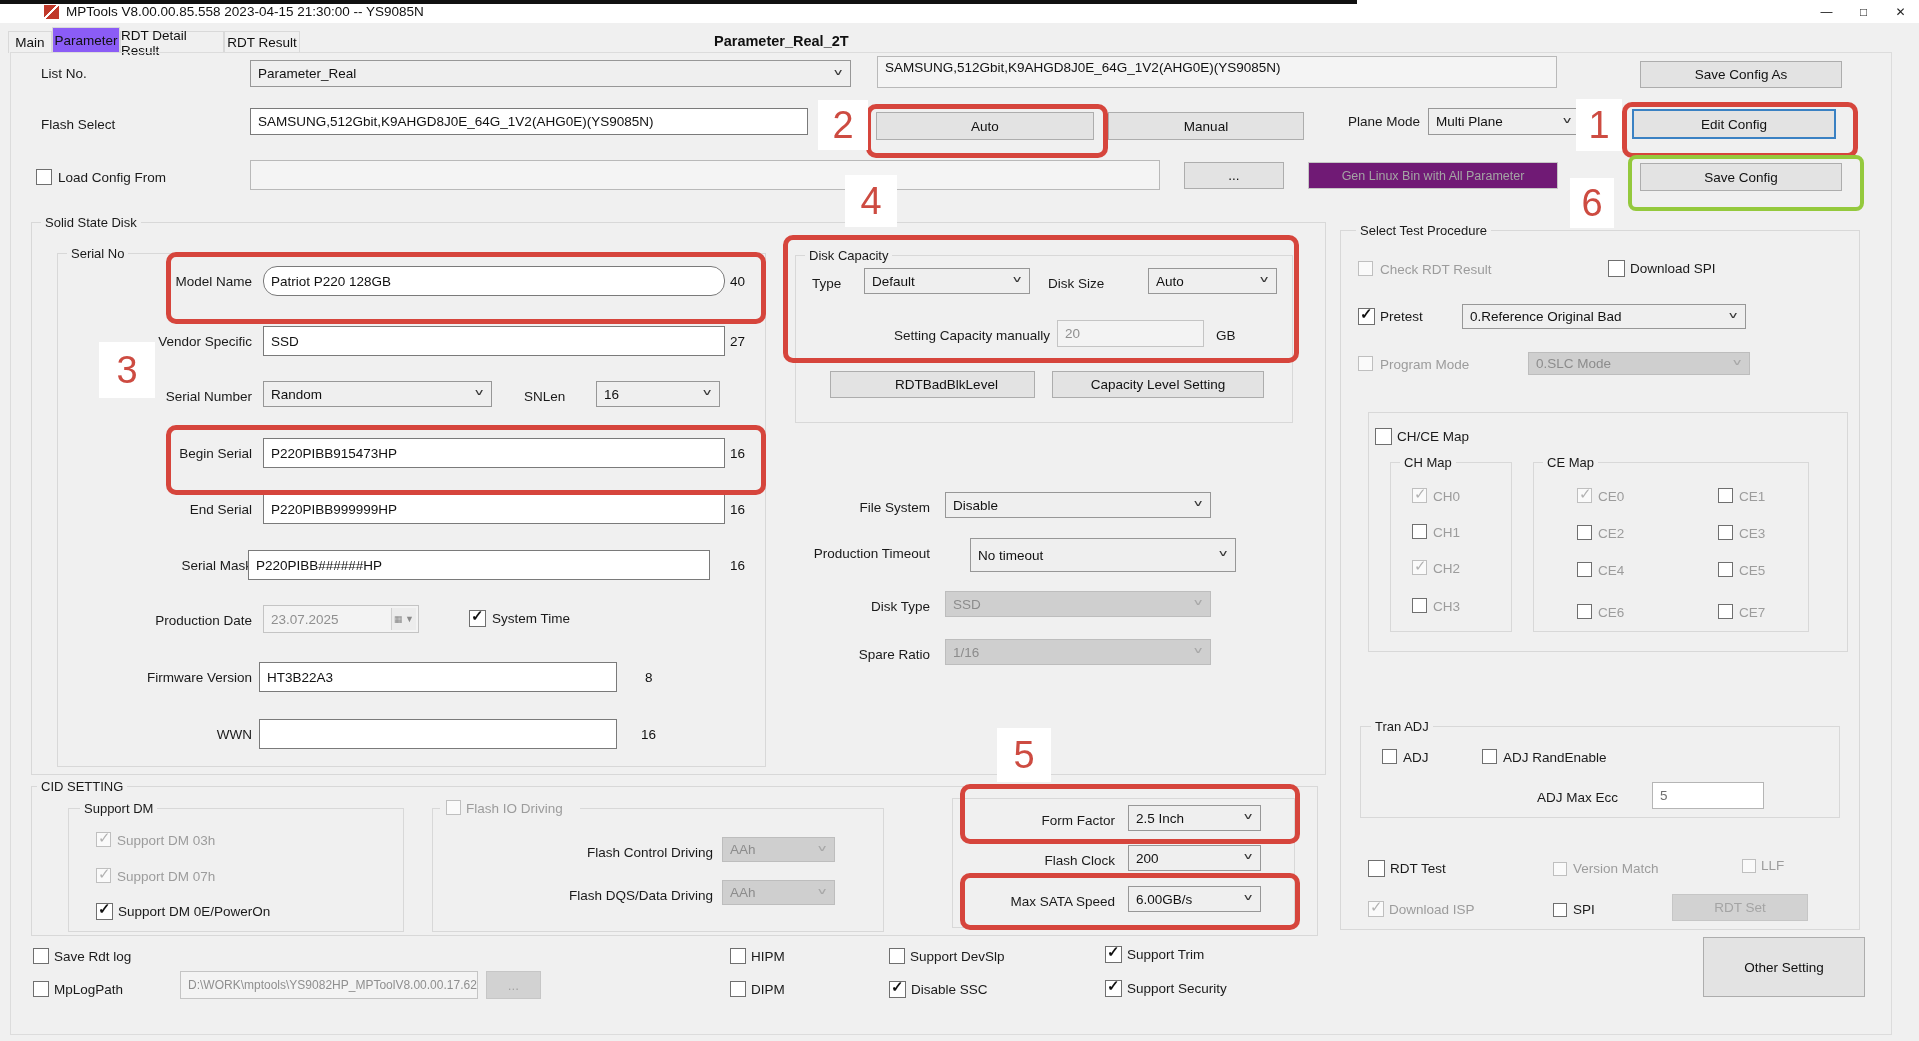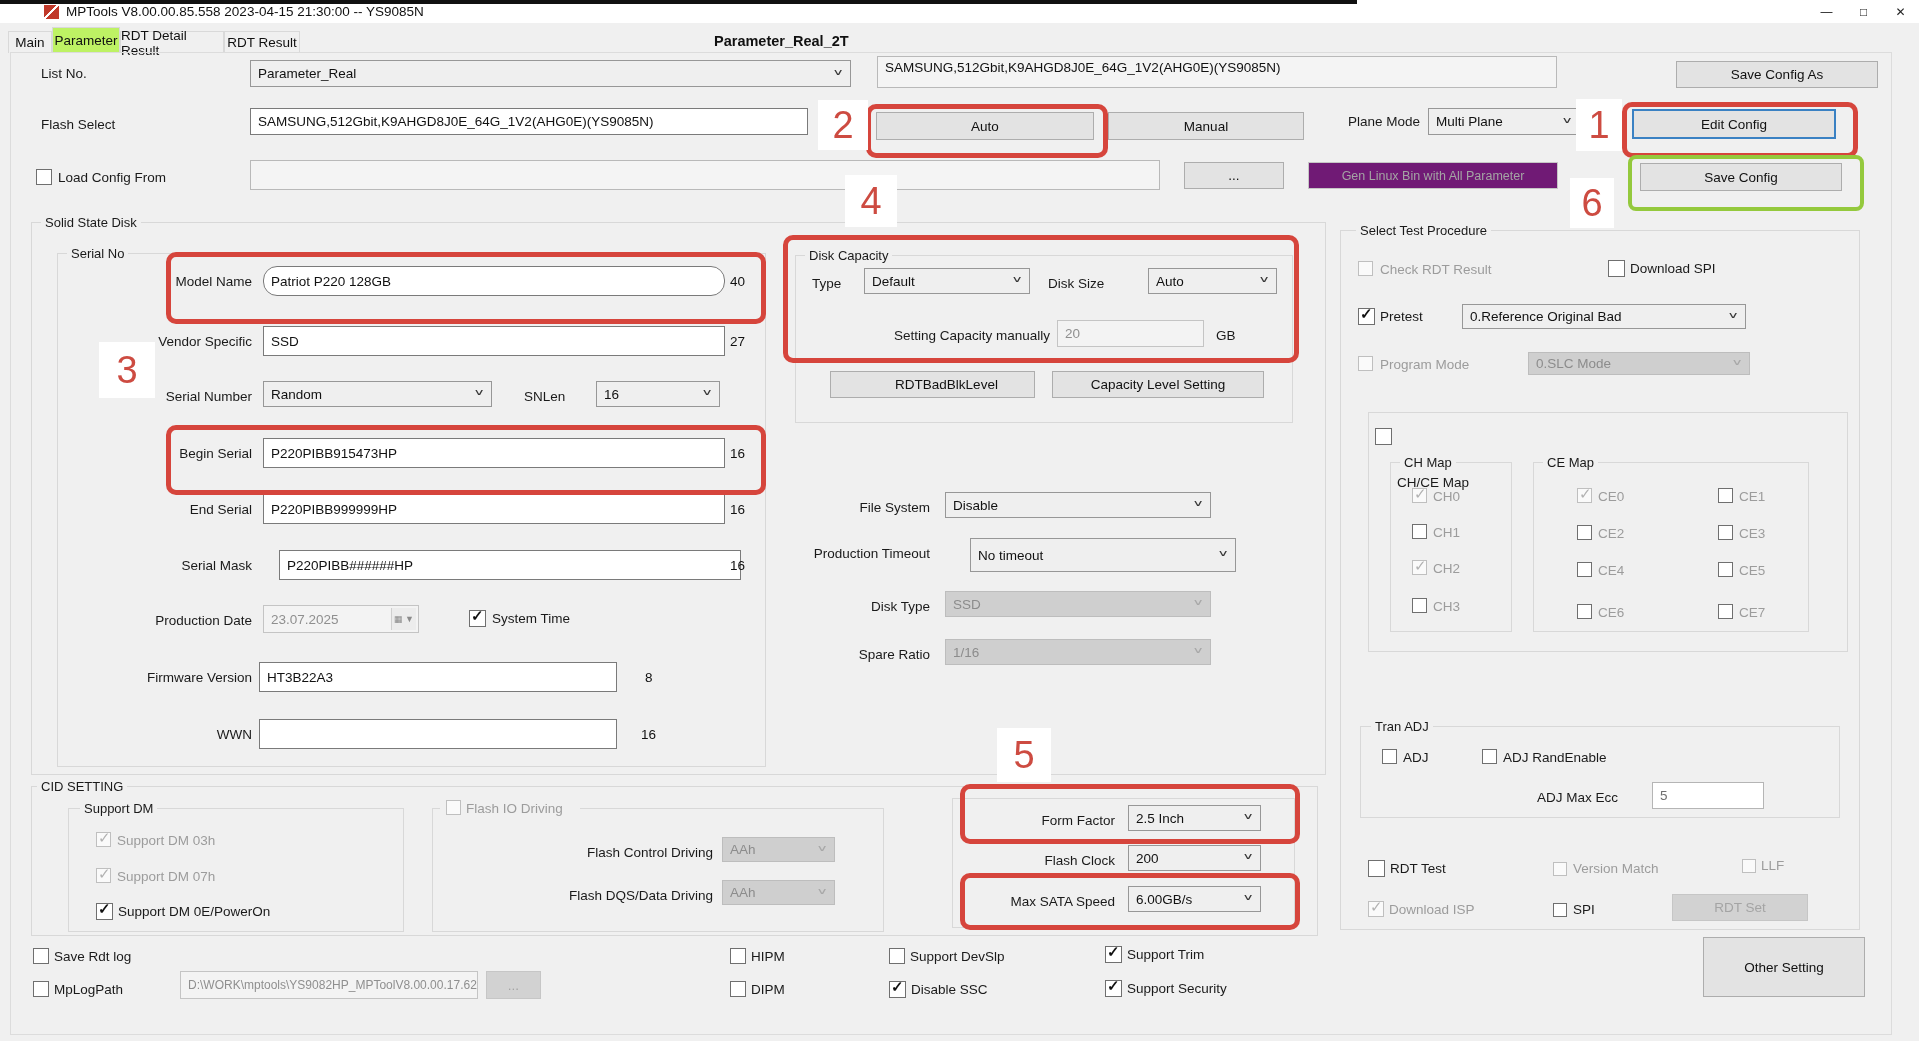--- a/index.html
+++ b/index.html
@@ -30,21 +30,21 @@
   .cb.on::after{content:"✓";position:absolute;left:1px;top:-4px;font-size:15px;font-weight:bold;color:#111;}
   .cb.dimbox{border-color:#bfbfbf;background:#fafafa;}
   .cb.dimbox.on::after{color:#b2b2b2;font-weight:normal;}
   .cnt{position:absolute;font-size:13.5px;color:#111;}
   .ann{position:absolute;border:5px solid #d6453c;border-radius:10px;pointer-events:none;}
   .ann.green{border:4px solid #94c93d;border-radius:8px;}
   .annum{position:absolute;background:#fff;color:#cd4b41;font-size:38px;display:flex;align-items:center;
          justify-content:center;pointer-events:none;}
   .tab{position:absolute;border:1px solid #d9d9d9;border-bottom:none;background:#f0f0f0;font-size:13.5px;
        color:#111;display:flex;align-items:center;justify-content:center;box-sizing:border-box;}
-  .tab.active{background:#bef264;}
+  .tab.active{background:#8b5cf6;}
   .wbtn{position:absolute;width:37px;height:23px;display:flex;align-items:center;justify-content:center;
         font-size:12px;color:#222;background:#fff;}
   .titlebar{position:absolute;left:0;top:0;width:1919px;height:23px;background:#ffffff;}
   .appicon{position:absolute;left:44px;top:5px;width:15px;height:14px;
            background:linear-gradient(135deg,#c0392b 42%,#ffffff 42%,#ffffff 55%,#c0392b 55%);}
   .datesp{position:absolute;right:2px;top:2px;bottom:2px;width:24px;background:#ececec;
           border-left:1px solid #cfcfcf;display:flex;align-items:center;justify-content:center;
           font-size:9px;color:#8a8a8a;gap:2px;}
   .frame{position:absolute;border:1px solid #dcdcdc;}
 </style>
@@ -67,21 +67,21 @@
   <div class="tab" style="left:224px;top:31px;width:76px;height:22px;">RDT Result</div>
   <div class="abs" style="left:714px;top:33px;font-size:14.5px;font-weight:bold;color:#111;">Parameter_Real_2T</div>
   <div class="frame" style="left:10px;top:52px;width:1880px;height:981px;"></div>
 
   <div class="lbl" style="left:41px;top:66px;">List No.</div>
   <div class="combo" style="left:250px;top:60px;width:601px;height:27px;">
     <span>Parameter_Real</span>
     <span class="chev">∨</span>
   </div>
   <div class="tbox lite" style="left:877px;top:56px;width:680px;height:32px;align-items:flex-start;padding-top:3px;">SAMSUNG,512Gbit,K9AHGD8J0E_64G_1V2(AHG0E)(YS9085N)</div>
-  <div class="btn" style="left:1640px;top:61px;width:202px;height:27px;margin-left:36px;">Save Config As</div>
+  <div class="btn" style="left:1640px;top:61px;width:202px;height:27px;">Save Config As</div>
 
   <div class="lbl" style="left:41px;top:117px;">Flash Select</div>
   <div class="tbox" style="left:250px;top:108px;width:558px;height:27px;">SAMSUNG,512Gbit,K9AHGD8J0E_64G_1V2(AHG0E)(YS9085N)</div>
   <div class="btn" style="left:876px;top:112px;width:218px;height:28px;">Auto</div>
   <div class="btn" style="left:1108px;top:112px;width:196px;height:28px;">Manual</div>
   <div class="lbl" style="left:1348px;top:114px;">Plane Mode</div>
   <div class="combo" style="left:1428px;top:108px;width:152px;height:27px;">
     <span>Multi Plane</span>
     <span class="chev">∨</span>
   </div>
@@ -120,21 +120,21 @@
 
   <div class="lbl r" style="left:110px;top:446px;width:142px;">Begin Serial</div>
   <div class="tbox" style="left:263px;top:438px;width:462px;height:30px;">P220PIBB915473HP</div>
   <div class="cnt" style="left:730px;top:446px;">16</div>
 
   <div class="lbl r" style="left:110px;top:502px;width:142px;">End Serial</div>
   <div class="tbox" style="left:263px;top:494px;width:462px;height:30px;">P220PIBB999999HP</div>
   <div class="cnt" style="left:730px;top:502px;">16</div>
 
   <div class="lbl r" style="left:110px;top:558px;width:142px;">Serial Mask</div>
-  <div class="tbox" style="left:279px;top:550px;width:462px;height:30px;">P220PIBB######HP</div>
+  <div class="tbox" style="left:248px;top:550px;width:462px;height:30px;">P220PIBB######HP</div>
   <div class="cnt" style="left:730px;top:558px;">16</div>
 
   <div class="lbl r" style="left:90px;top:613px;width:162px;">Production Date</div>
   <div class="tbox dim" style="left:263px;top:605px;width:156px;height:28px;">
     <span>23.07.2025</span>
     <span class="datesp">▦ ▼</span>
   </div>
   <span class="cb on" style="left:469px;top:610px;width:17px;height:17px;"></span>
   <div class="lbl" style="left:492px;top:611px;">System Time</div>
 
@@ -202,21 +202,21 @@
 
   <span class="cb dimbox" style="left:1358px;top:356px;"></span>
   <div class="lbl dim" style="left:1380px;top:357px;">Program Mode</div>
   <div class="combo dim" style="left:1528px;top:352px;width:222px;height:23px;">
     <span>0.SLC Mode</span>
     <span class="chev">∨</span>
   </div>
 
   <div class="grp" style="left:1368px;top:412px;width:480px;height:240px;"></div>
   <span class="cb" style="left:1375px;top:428px;width:17px;height:17px;"></span>
-  <div class="lbl" style="left:1397px;top:429px;margin-top:46px;">CH/CE Map</div>
+  <div class="lbl" style="left:1397px;top:429px;">CH/CE Map</div>
 
   <div class="grp" style="left:1390px;top:462px;width:122px;height:170px;"></div>
   <div class="grp-lab" style="left:1400px;top:455px;">CH Map</div>
   <span class="cb on dimbox" style="left:1412px;top:488px;"></span>
   <div class="lbl dim" style="left:1433px;top:489px;">CH0</div>
   <span class="cb" style="left:1412px;top:524px;"></span>
   <div class="lbl dim" style="left:1433px;top:525px;">CH1</div>
   <span class="cb on dimbox" style="left:1412px;top:560px;"></span>
   <div class="lbl dim" style="left:1433px;top:561px;">CH2</div>
   <span class="cb" style="left:1412px;top:598px;"></span>

